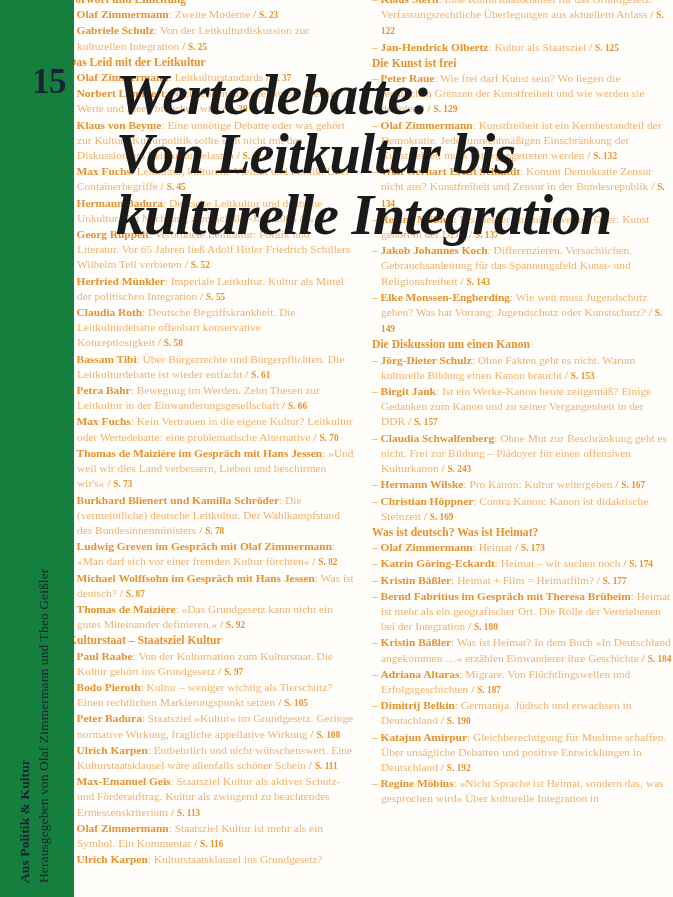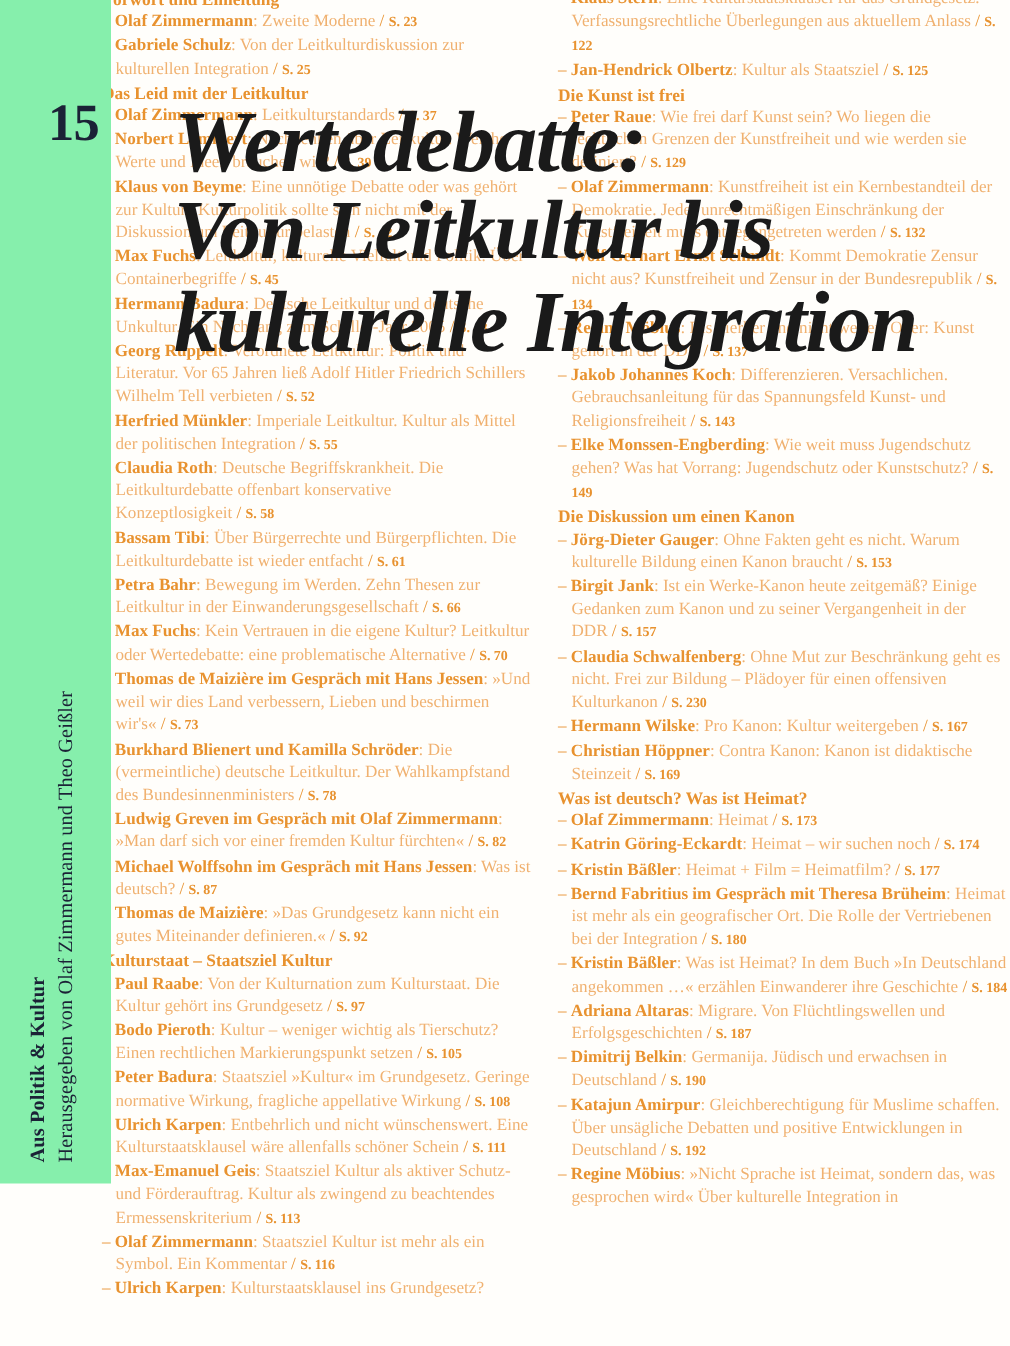--- a/index.html
+++ b/index.html
@@ -14,22 +14,22 @@
     position:relative;
     width:673px;height:897px;
     overflow:hidden;
     background:#fffefb;
   }
 
   
   .spine{
     position:absolute;
     left:0; top:0;
-    width:74px; height:789px;
-    background:#86efac;
+    width:74px; height:897px;
+    background:#15803d;
     z-index:6;
   }
   .vol-number{
     position:absolute;
     left:8px; top:64px;
     width:58px;
     text-align:right;
     font-family:"Liberation Serif", serif;
     font-weight:700;
     font-size:35px;
@@ -164,23 +164,23 @@
       <div class="entry"><span class="dash">–&nbsp;</span><span class="who">Klaus Stern</span><span>: </span><span>Eine Kulturstaatsklausel für das Grundgesetz. Verfassungsrechtliche Überlegungen aus aktuellem Anlass</span><span class="sl">&nbsp;/&nbsp;</span><span class="pg">S. 122</span></div>
       <div class="entry"><span class="dash">–&nbsp;</span><span class="who">Jan-Hendrick Olbertz</span><span>: </span><span>Kultur als Staatsziel</span><span class="sl">&nbsp;/&nbsp;</span><span class="pg">S. 125</span></div>
       <div class="sec-head">Die Kunst ist frei</div>
       <div class="entry"><span class="dash">–&nbsp;</span><span class="who">Peter Raue</span><span>: </span><span>Wie frei darf Kunst sein? Wo liegen die rechtlichen Grenzen der Kunstfreiheit und wie werden sie definiert?</span><span class="sl">&nbsp;/&nbsp;</span><span class="pg">S. 129</span></div>
       <div class="entry"><span class="dash">–&nbsp;</span><span class="who">Olaf Zimmermann</span><span>: </span><span>Kunstfreiheit ist ein Kernbestandteil der Demokratie. Jeder unrechtmäßigen Einschränkung der Kunstfreiheit muss entgegengetreten werden</span><span class="sl">&nbsp;/&nbsp;</span><span class="pg">S. 132</span></div>
       <div class="entry"><span class="dash">–&nbsp;</span><span class="who">Wolf Gerhart Ernst Schmidt</span><span>: </span><span>Kommt Demokratie Zensur nicht aus? Kunstfreiheit und Zensur in der Bundesrepublik</span><span class="sl">&nbsp;/&nbsp;</span><span class="pg">S. 134</span></div>
       <div class="entry"><span class="dash">–&nbsp;</span><span class="who">Regine Möbius</span><span>: </span><span>Bis hierher und nicht weiter! Oder: Kunst gehört in der DDR</span><span class="sl">&nbsp;/&nbsp;</span><span class="pg">S. 137</span></div>
       <div class="entry"><span class="dash">–&nbsp;</span><span class="who">Jakob Johannes Koch</span><span>: </span><span>Differenzieren. Versachlichen. Gebrauchsanleitung für das Spannungsfeld Kunst- und Religionsfreiheit</span><span class="sl">&nbsp;/&nbsp;</span><span class="pg">S. 143</span></div>
       <div class="entry"><span class="dash">–&nbsp;</span><span class="who">Elke Monssen-Engberding</span><span>: </span><span>Wie weit muss Jugendschutz gehen? Was hat Vorrang: Jugendschutz oder Kunstschutz?</span><span class="sl">&nbsp;/&nbsp;</span><span class="pg">S. 149</span></div>
       <div class="sec-head">Die Diskussion um einen Kanon</div>
-      <div class="entry"><span class="dash">–&nbsp;</span><span class="who">Jörg-Dieter Gauger</span><span>: </span><span>Ohne Fakten geht es nicht. Warum kulturelle Bildung einen Kanon braucht</span><span class="sl">&nbsp;/&nbsp;</span><span class="pg">S. 153</span></div>
+      <div class="entry"><span class="dash">–&nbsp;</span><span class="who">Jörg-Dieter Schulz</span><span>: </span><span>Ohne Fakten geht es nicht. Warum kulturelle Bildung einen Kanon braucht</span><span class="sl">&nbsp;/&nbsp;</span><span class="pg">S. 153</span></div>
       <div class="entry"><span class="dash">–&nbsp;</span><span class="who">Birgit Jank</span><span>: </span><span>Ist ein Werke-Kanon heute zeitgemäß? Einige Gedanken zum Kanon und zu seiner Vergangenheit in der DDR</span><span class="sl">&nbsp;/&nbsp;</span><span class="pg">S. 157</span></div>
-      <div class="entry"><span class="dash">–&nbsp;</span><span class="who">Claudia Schwalfenberg</span><span>: </span><span>Ohne Mut zur Beschränkung geht es nicht. Frei zur Bildung – Plädoyer für einen offensiven Kulturkanon</span><span class="sl">&nbsp;/&nbsp;</span><span class="pg">S. 230</span></div>
+      <div class="entry"><span class="dash">–&nbsp;</span><span class="who">Claudia Schwalfenberg</span><span>: </span><span>Ohne Mut zur Beschränkung geht es nicht. Frei zur Bildung – Plädoyer für einen offensiven Kulturkanon</span><span class="sl">&nbsp;/&nbsp;</span><span class="pg">S. 243</span></div>
       <div class="entry"><span class="dash">–&nbsp;</span><span class="who">Hermann Wilske</span><span>: </span><span>Pro Kanon: Kultur weitergeben</span><span class="sl">&nbsp;/&nbsp;</span><span class="pg">S. 167</span></div>
       <div class="entry"><span class="dash">–&nbsp;</span><span class="who">Christian Höppner</span><span>: </span><span>Contra Kanon: Kanon ist didaktische Steinzeit</span><span class="sl">&nbsp;/&nbsp;</span><span class="pg">S. 169</span></div>
       <div class="sec-head">Was ist deutsch? Was ist Heimat?</div>
       <div class="entry"><span class="dash">–&nbsp;</span><span class="who">Olaf Zimmermann</span><span>: </span><span>Heimat</span><span class="sl">&nbsp;/&nbsp;</span><span class="pg">S. 173</span></div>
       <div class="entry"><span class="dash">–&nbsp;</span><span class="who">Katrin Göring-Eckardt</span><span>: </span><span>Heimat – wir suchen noch</span><span class="sl">&nbsp;/&nbsp;</span><span class="pg">S. 174</span></div>
       <div class="entry"><span class="dash">–&nbsp;</span><span class="who">Kristin Bäßler</span><span>: </span><span>Heimat + Film = Heimatfilm?</span><span class="sl">&nbsp;/&nbsp;</span><span class="pg">S. 177</span></div>
       <div class="entry"><span class="dash">–&nbsp;</span><span class="who">Bernd Fabritius im Gespräch mit Theresa Brüheim</span><span>: </span><span>Heimat ist mehr als ein geografischer Ort. Die Rolle der Vertriebenen bei der Integration</span><span class="sl">&nbsp;/&nbsp;</span><span class="pg">S. 180</span></div>
       <div class="entry"><span class="dash">–&nbsp;</span><span class="who">Kristin Bäßler</span><span>: </span><span>Was ist Heimat? In dem Buch »In Deutschland angekommen …« erzählen Einwanderer ihre Geschichte</span><span class="sl">&nbsp;/&nbsp;</span><span class="pg">S. 184</span></div>
       <div class="entry"><span class="dash">–&nbsp;</span><span class="who">Adriana Altaras</span><span>: </span><span>Migrare. Von Flüchtlingswellen und Erfolgsgeschichten</span><span class="sl">&nbsp;/&nbsp;</span><span class="pg">S. 187</span></div>
       <div class="entry"><span class="dash">–&nbsp;</span><span class="who">Dimitrij Belkin</span><span>: </span><span>Germanija. Jüdisch und erwachsen in Deutschland</span><span class="sl">&nbsp;/&nbsp;</span><span class="pg">S. 190</span></div>

